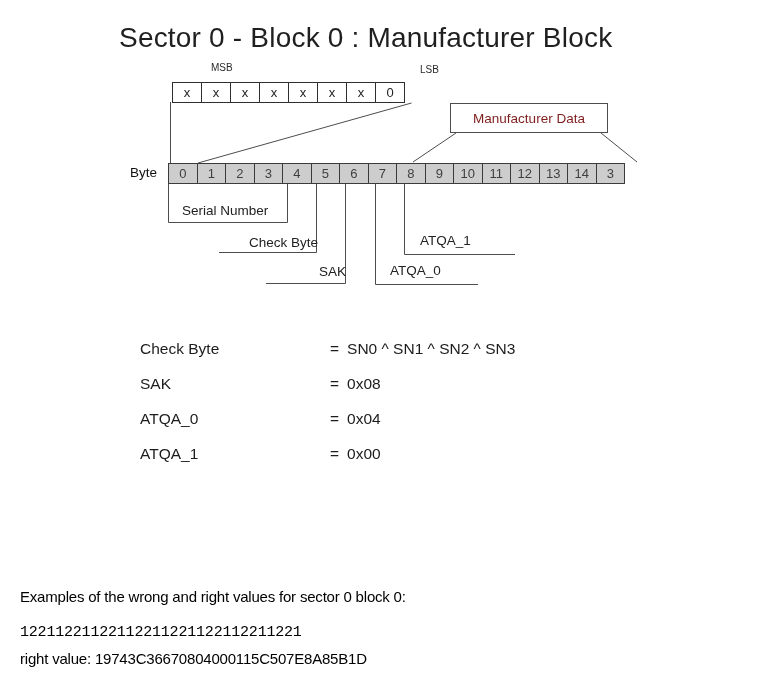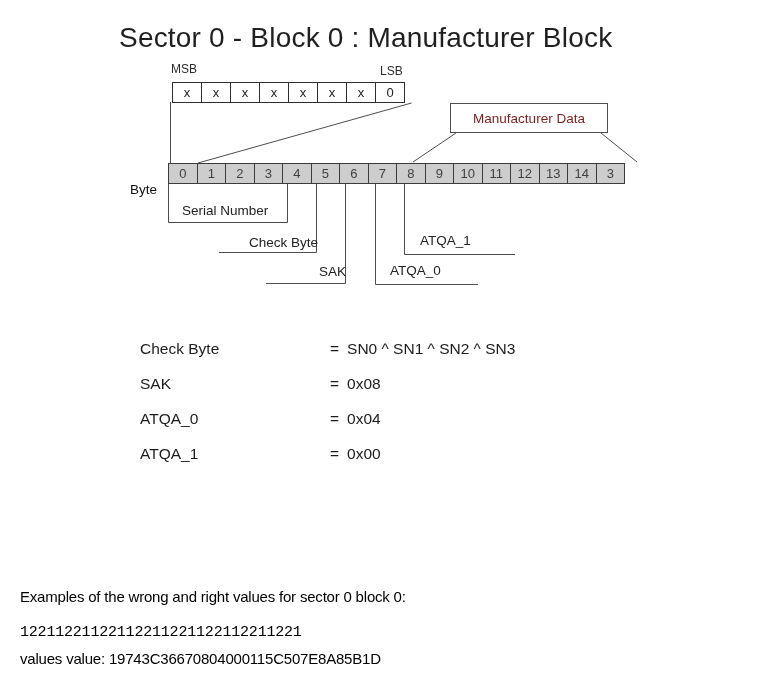--- a/index.html
+++ b/index.html
@@ -5,34 +5,34 @@
   html,body{margin:0;padding:0;background:#fff;}
   .stage{
     position:relative;width:777px;height:686px;background:#ffffff;overflow:hidden;
     font-family:"Liberation Sans",sans-serif;color:#1c1c1c;
   }
   .abs{position:absolute;}
   svg.lines{position:absolute;left:0;top:0;pointer-events:none;}
   .title{
     left:119px;top:22px;font-size:28px;font-weight:500;letter-spacing:.2px;color:#1f1f1f;
   }
-  .reg-label{font-size:12px;color:#2b2b2b;}
+  .reg-label{font-size:10px;color:#2b2b2b;margin-left:40px;}
   .bit-row{left:172px;top:82px;display:flex;}
   .bit-cell{
     width:30px;height:21px;box-sizing:border-box;border:1px solid #2e2e2e;margin-left:-1px;
     background:#fff;display:flex;align-items:center;justify-content:center;
     font-size:13px;color:#222;
   }
   .bit-cell:first-child{margin-left:0;}
   .mfg-box{
     left:450px;top:103px;width:158px;height:30px;box-sizing:border-box;
     border:1px solid #4d4d4d;background:#fff;display:flex;align-items:center;justify-content:center;
     font-size:13.5px;color:#7f1d1d;
   }
-  .byte-label{left:130px;top:182px;font-size:13.5px;color:#111;}
+  .byte-label{left:130px;top:165px;font-size:13.5px;color:#111;}
   .byte-row{left:168px;top:163px;display:flex;}
   .byte-cell{
     width:29.5px;height:21px;box-sizing:border-box;border:1px solid #3b3b3b;margin-left:-1px;
     background:#cdcdcd;display:flex;align-items:center;justify-content:center;
     font-size:13px;color:#3f3f3f;
   }
   .byte-cell:first-child{margin-left:0;}
   .field-label{font-size:13.5px;color:#222;white-space:nowrap;margin-left:6px;}
   .lbl-serial{left:176px;top:203px;}
   .lbl-check{left:200px;top:235px;width:112px;text-align:right;}
@@ -135,15 +135,15 @@
     </div>
     <div class="eq-row">
       <span class="eq-label">ATQA_1</span>
       <span class="eq-sign">=</span>
       <span class="eq-value">0x00</span>
     </div>
   </div>
 
   <div class="abs note note-intro">Examples of the wrong and right values for sector 0 block 0:</div>
   <div class="abs note note-wrong2">12211221122112211221122112211221</div>
-  <div class="abs note note-right">values value: 19743C36670804000115C507E8A85B1D</div>
+  <div class="abs note note-right">right value: 19743C36670804000115C507E8A85B1D</div>
 
 </div>
 
 </body></html>

